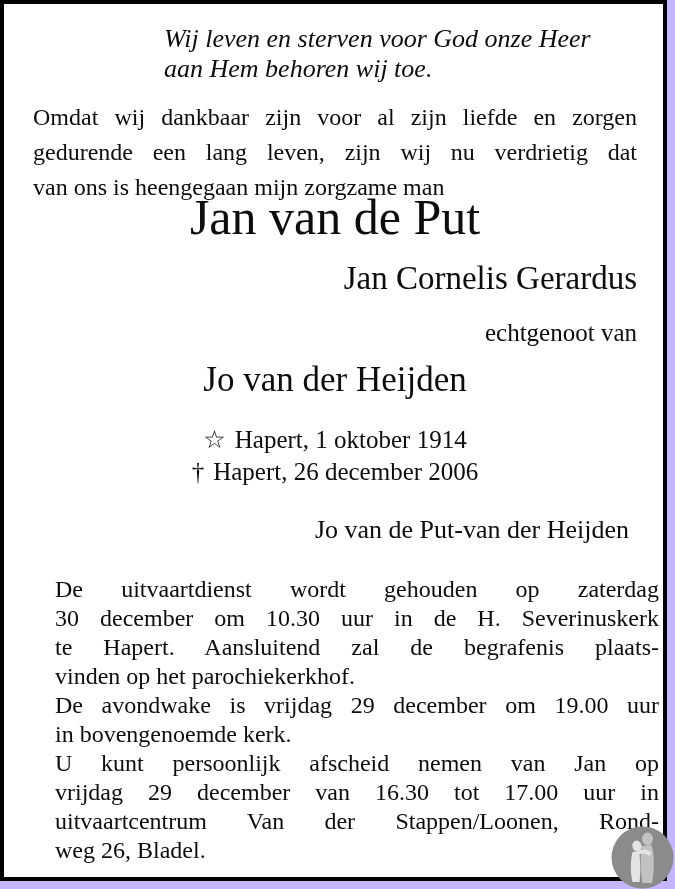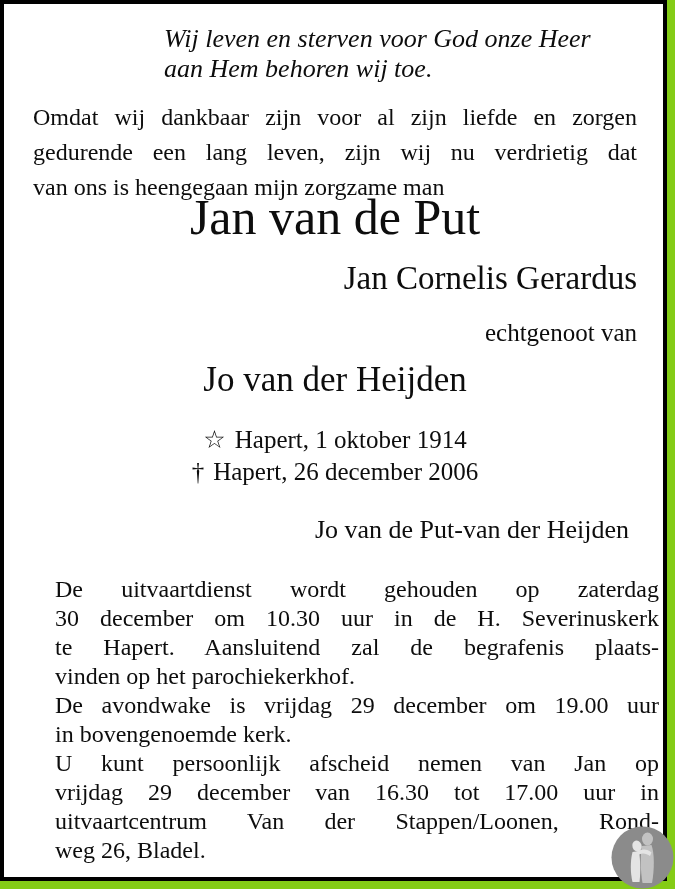--- a/index.html
+++ b/index.html
@@ -7,21 +7,21 @@
     padding: 0;
     width: 675px;
     height: 889px;
     background: #ffffff;
     overflow: hidden;
   }
   .sheet {
     position: relative;
     width: 675px;
     height: 889px;
-    background: #84cc16;
+    background: #c4b5fd;
     color: #0d0d0d;
     font-family: "Liberation Serif", "DejaVu Serif", serif;
   }
   .frame {
     position: absolute;
     left: 0;
     top: 0;
     width: 667px;
     height: 881px;
     border: 4px solid #000000;

